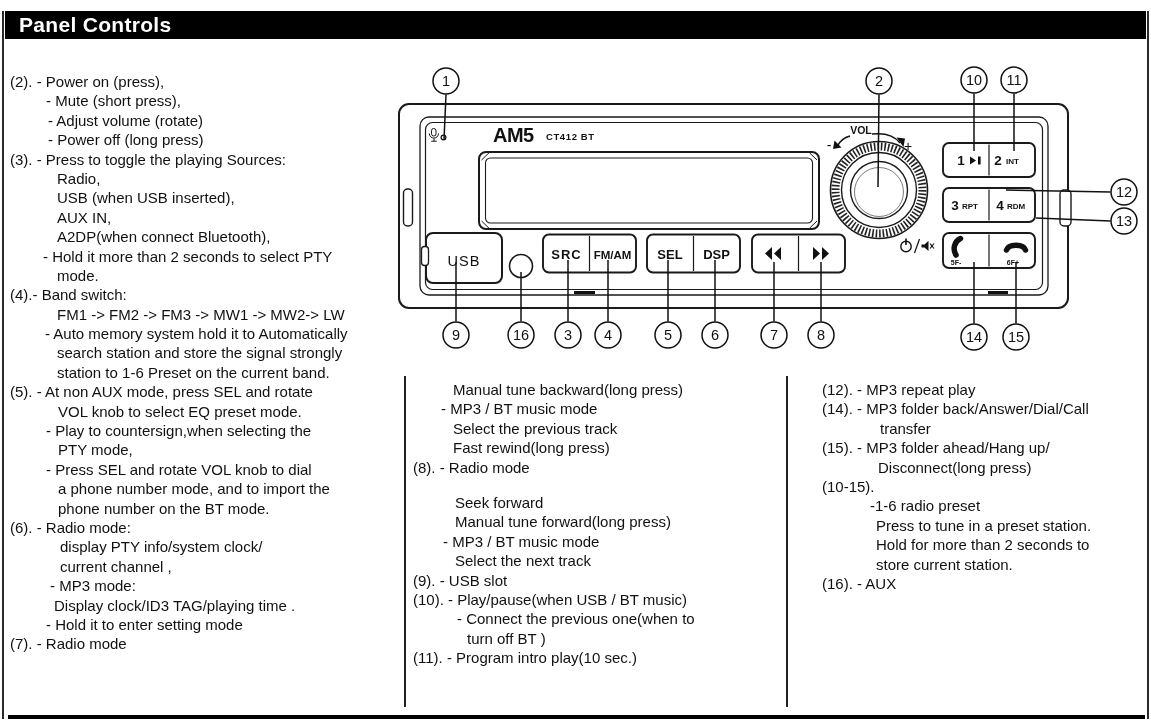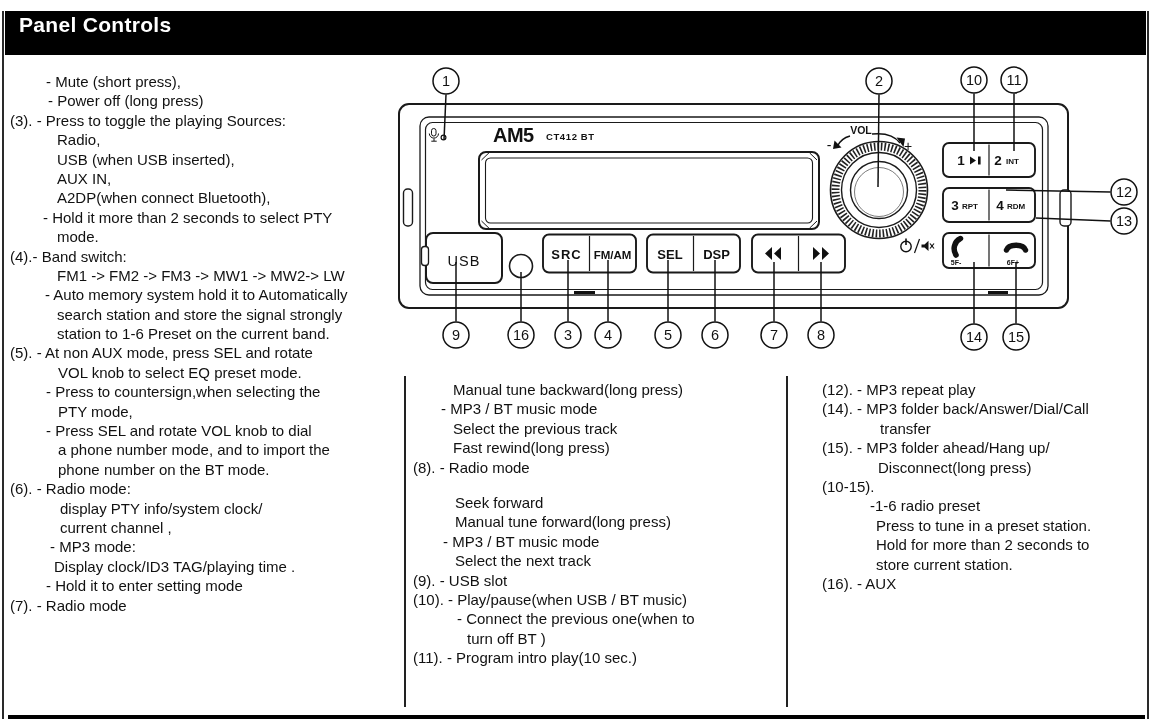--- a/index.html
+++ b/index.html
@@ -1,18 +1,18 @@
 <!DOCTYPE html>
 <html><head>
 <meta charset="utf-8">
 <style>
   html,body{margin:0;padding:0;background:#fff;}
   .page{position:relative;width:1151px;height:727px;background:#fff;overflow:hidden;
         font-family:"Liberation Sans",sans-serif;color:#111;}
-  .hdr{position:absolute;left:5px;top:11px;width:1141px;height:44px;background:#000;}
+  .hdr{position:absolute;left:5px;top:11px;width:1141px;height:28px;background:#000;}
   .hdr span{display:block;padding-left:14px;line-height:27px;color:#fff;
             font-size:21px;font-weight:bold;letter-spacing:0.3px;}
   .pgborder{position:absolute;background:#2a2a2a;}
   .botbar{position:absolute;left:8px;top:715px;width:1137px;height:4px;background:#000;}
   .coldiv{position:absolute;top:376px;width:2px;height:331px;background:#222;}
   .col{position:absolute;font-size:15px;line-height:19.4px;white-space:nowrap;}
   .col .line{height:19.4px;}
   svg text{fill:#111;}
   .calltxt{font-size:14.5px;font-family:"Liberation Sans",sans-serif;}
   .btn-label{font-weight:bold;font-size:13px;font-family:"Liberation Sans",sans-serif;}
@@ -35,37 +35,39 @@
   </div>
 
   <div class="pgborder" style="left:2px;top:11px;width:1.5px;height:708px;"></div>
   <div class="pgborder" style="left:1147px;top:11px;width:1.5px;height:708px;"></div>
   <div class="botbar"></div>
 
   <div class="coldiv" style="left:404px;"></div>
   <div class="coldiv" style="left:786px;"></div>
 
   <div class="col" style="left:10px;top:72px;width:390px;">
+      <div class="line" style="padding-left: 0px;">(2). - Power on (press),</div>
       <div class="line" style="padding-left: 36px;">- Mute (short press),</div>
+      <div class="line" style="padding-left: 38px;">- Adjust volume (rotate)</div>
       <div class="line" style="padding-left: 38px;">- Power off (long press)</div>
       <div class="line" style="padding-left: 0px;">(3). - Press to toggle the playing Sources:</div>
       <div class="line" style="padding-left: 47px;">Radio,</div>
       <div class="line" style="padding-left: 47px;">USB (when USB inserted),</div>
       <div class="line" style="padding-left: 47px;">AUX IN,</div>
       <div class="line" style="padding-left: 47px;">A2DP(when connect Bluetooth),</div>
       <div class="line" style="padding-left: 33px;">- Hold it more than 2 seconds to select PTY</div>
       <div class="line" style="padding-left: 47px;">mode.</div>
       <div class="line" style="padding-left: 0px;">(4).- Band switch:</div>
       <div class="line" style="padding-left: 47px;">FM1 -&gt; FM2 -&gt; FM3 -&gt; MW1 -&gt; MW2-&gt; LW</div>
       <div class="line" style="padding-left: 35px;">- Auto memory system hold it to Automatically</div>
       <div class="line" style="padding-left: 47px;">search station and store the signal strongly</div>
       <div class="line" style="padding-left: 47px;">station to 1-6 Preset on the current band.</div>
       <div class="line" style="padding-left: 0px;">(5). - At non AUX mode, press SEL and rotate</div>
       <div class="line" style="padding-left: 48px;">VOL knob to select EQ preset mode.</div>
-      <div class="line" style="padding-left: 36px;">- Press to countersign,when selecting the</div>
+      <div class="line" style="padding-left: 36px;">- Play to countersign,when selecting the</div>
       <div class="line" style="padding-left: 48px;">PTY mode,</div>
       <div class="line" style="padding-left: 36px;">- Press SEL and rotate VOL knob to dial</div>
       <div class="line" style="padding-left: 48px;">a phone number mode, and to import the</div>
       <div class="line" style="padding-left: 48px;">phone number on the BT mode.</div>
       <div class="line" style="padding-left: 0px;">(6). - Radio mode:</div>
       <div class="line" style="padding-left: 50px;">display PTY info/system clock/</div>
       <div class="line" style="padding-left: 50px;">current channel ,</div>
       <div class="line" style="padding-left: 40px;">- MP3 mode:</div>
       <div class="line" style="padding-left: 44px;">Display clock/ID3 TAG/playing time .</div>
       <div class="line" style="padding-left: 36px;">- Hold it to enter setting mode</div>

